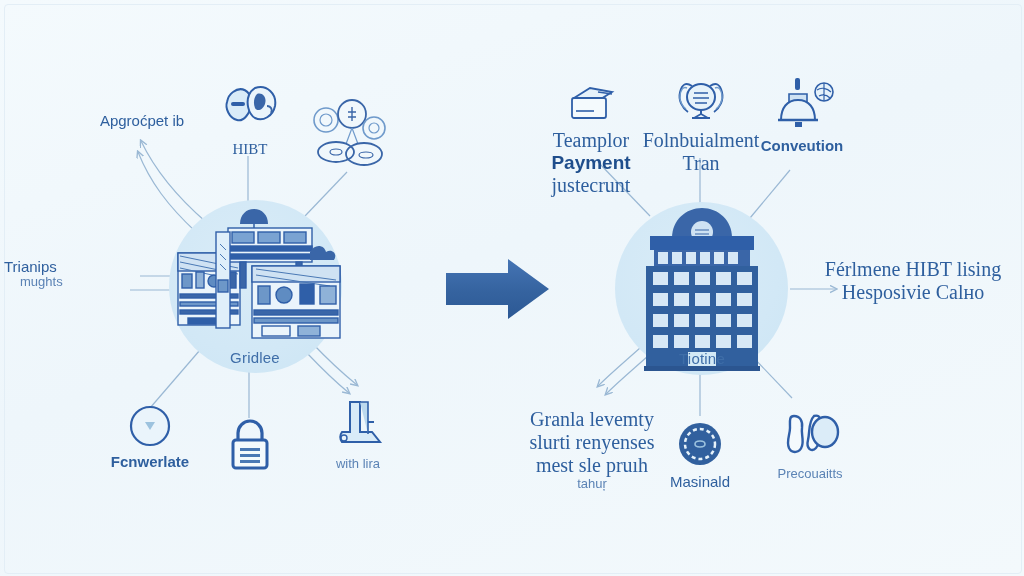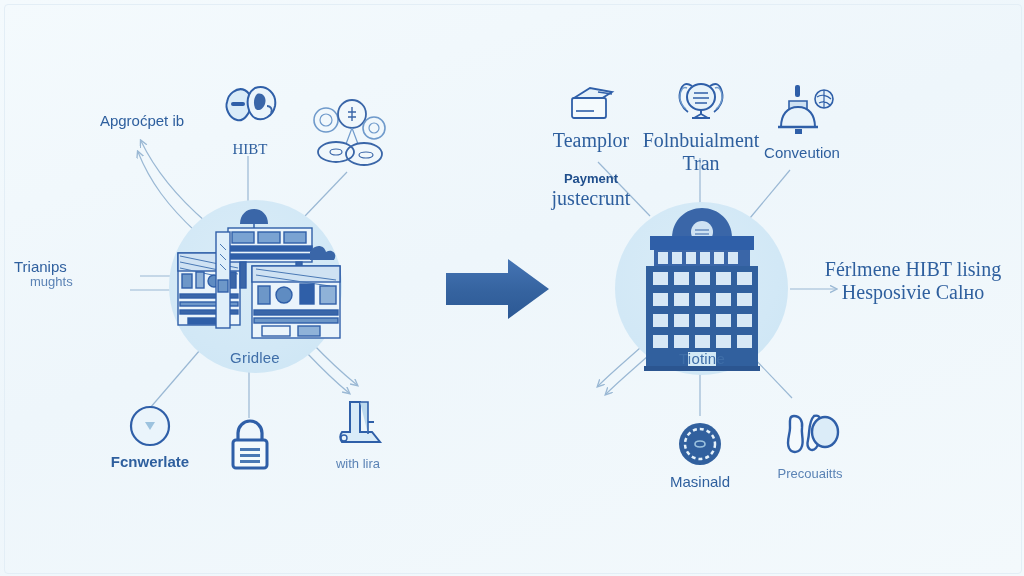--- a/index.html
+++ b/index.html
@@ -74,21 +74,21 @@
   }
   .node .lbl {
     display: block;
     color: #2e5f9e;
     line-height: 1.15;
     white-space: nowrap;
   }
   .lbl.lg  { font-size: 15px; }
   .lbl.md  { font-size: 20px; font-family: Liberation Serif, serif; }
   .lbl.sm  { font-size: 13px; color: #5b83b5; }
-  .lbl.bold{ font-weight: bold; font-size: 13px; color: #1f4e8c; margin-top: 20px; }
+  .lbl.bold{ font-weight: bold; font-size: 19px; color: #1f4e8c; }
 
   .icon-box {
     display: block;
     margin: 0 auto 5px auto;
   }
 </style>
 </head>
 <body>
 
 <div id="canvas">
@@ -278,21 +278,21 @@
       <circle cx="66" cy="30" r="11" fill="none" stroke="#6f9acb" stroke-width="1.6"></circle>
       <circle cx="66" cy="30" r="5" fill="none" stroke="#6f9acb" stroke-width="1.2"></circle>
       <path d="M44,30 L38,46 M44,30 L50,46" stroke="#6f9acb" stroke-width="1.2"></path>
       <ellipse cx="28" cy="54" rx="18" ry="10" fill="none" stroke="#3a66a8" stroke-width="1.8"></ellipse>
       <ellipse cx="28" cy="54" rx="6" ry="3" fill="none" stroke="#3a66a8" stroke-width="1.2"></ellipse>
       <ellipse cx="56" cy="56" rx="18" ry="11" fill="none" stroke="#3a66a8" stroke-width="1.8"></ellipse>
       <ellipse cx="58" cy="57" rx="7" ry="3" fill="none" stroke="#3a66a8" stroke-width="1.2"></ellipse>
     </svg>
   </div>
 
-  <div class="node" style="left:14px; top:258px; width:120px; text-align:left;">
+  <div class="node" style="left:4px; top:258px; width:120px; text-align:left;">
     <span class="lbl lg">Trianips</span>
     <span class="lbl sm" style="padding-left:16px;">mughts</span>
   </div>
 
   <div class="node" style="left:80px; top:404px; width:140px;font-weight:bold;">
     <svg class="icon-box" width="44" height="44" viewBox="0 0 44 44">
       <circle cx="22" cy="22" r="19" fill="#eaf4fb" stroke="#2f5fa8" stroke-width="2.2"></circle>
       <path d="M17,18 h10 l-5,8 Z" fill="#9cc2de"></path>
     </svg>
     <span class="lbl lg">Fcnwerlate</span>
@@ -338,38 +338,44 @@
       <path d="M45,10 C49,8 51,12 52,17 C53,22 50,28 46,31" fill="none" stroke="#6f9acb" stroke-width="1.4"></path>
       <ellipse cx="31" cy="19" rx="14" ry="13" fill="#e6f2fa" stroke="#2f5fa8" stroke-width="2"></ellipse>
       <path d="M24,15 h14 M23,20 h16 M25,25 h12" stroke="#2f5fa8" stroke-width="1.6"></path>
       <path d="M31,32 v5 M22,40 h18" stroke="#2f5fa8" stroke-width="2"></path>
       <path d="M24,40 L31,36 L38,40" fill="none" stroke="#2f5fa8" stroke-width="1.6"></path>
     </svg>
     <span class="lbl md">Folnbuialment</span>
     <span class="lbl md">Tran</span>
   </div>
 
-  <div class="node" style="left:740px; top:81px; width:124px;">
+  <div class="node" style="left:740px; top:74px; width:124px;font-weight:bold;">
     <svg class="icon-box" width="66" height="58" viewBox="0 0 66 58">
       <rect x="26" y="4" width="5" height="12" rx="2" fill="#2f5fa8"></rect>
       <path d="M20,20 h18 v8 h-18 Z" fill="#cfe2f3" stroke="#2f5fa8" stroke-width="1.6"></path>
       <path d="M12,46 C12,34 18,26 29,26 C40,26 46,34 46,46 Z" fill="#eaf4fb" stroke="#2f5fa8" stroke-width="2"></path>
       <path d="M9,46 h40" stroke="#2f5fa8" stroke-width="2.4"></path>
       <path d="M26,48 h7 v5 h-7 Z" fill="#2f5fa8"></path>
       <circle cx="55" cy="18" r="9" fill="#e6f2fa" stroke="#2f5fa8" stroke-width="1.6"></circle>
       <path d="M48,16 C52,13 58,14 62,18 M50,22 C54,20 58,21 61,24 M55,9 v18" stroke="#2f5fa8" stroke-width="1.2" fill="none"></path>
     </svg>
     <span class="lbl lg">Conveution</span>
   </div>
 
   <div class="node" style="left:818px; top:258px; width:190px; text-align:center;">
     <span class="lbl md">Férlmene HIBT lising</span>
     <span class="lbl md">Hesposivie Calнo</span>
   </div>
 
+  <div class="node" style="left:512px; top:408px; width:160px;">
+    <span class="lbl md">Granla levemty</span>
+    <span class="lbl md">slurti renyenses</span>
+    <span class="lbl md">mest sle pruıh</span>
+    <span class="lbl sm">tahuŗ</span>
+  </div>
 
   <div class="node" style="left:756px; top:410px; width:108px;">
     <svg class="icon-box" width="60" height="52" viewBox="0 0 60 52">
       <path d="M14,6 C20,6 23,11 22,18 C21,24 24,30 22,36 C20,43 12,44 9,38 C6,31 10,25 10,18 C10,11 9,6 14,6 Z" fill="#f4fafd" stroke="#2f5fa8" stroke-width="2.4"></path>
       <path d="M34,6 C40,4 42,10 41,18 C40,26 40,34 36,38 C31,43 26,38 28,30 C30,22 28,12 34,6 Z" fill="#f4fafd" stroke="#2f5fa8" stroke-width="2.4"></path>
       <ellipse cx="45" cy="22" rx="13" ry="15" fill="#dbecf8" stroke="#2f5fa8" stroke-width="2.4"></ellipse>
     </svg>
     <span class="lbl sm">Precouаitts</span>
   </div>
 

